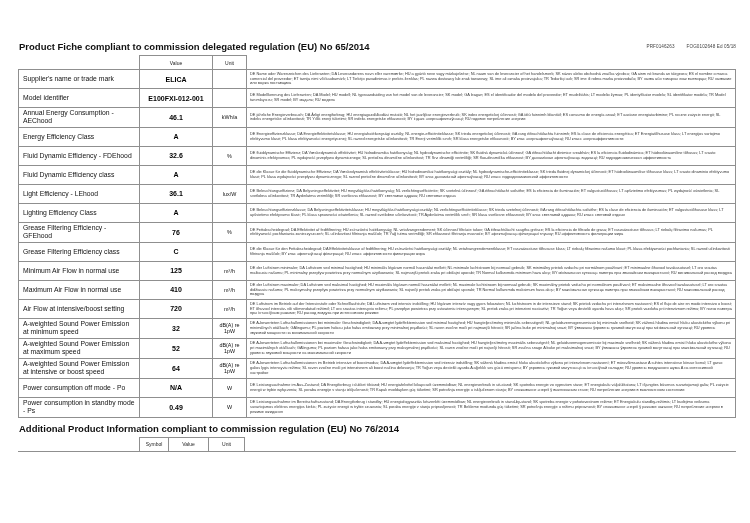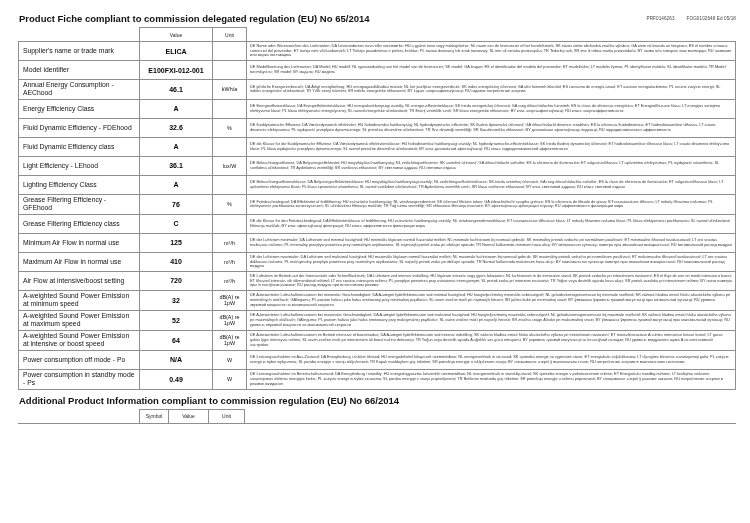--- a/index.html
+++ b/index.html
@@ -5,20 +5,21 @@
   html,body{margin:0;padding:0;background:#fff;}
   .page{
     position:relative;
     width:750px;height:424px;
     box-sizing:border-box;
     background:#fff;
     font-family:"Liberation Sans","DejaVu Sans",sans-serif;
     color:#000;
     padding:13px 15px 8px 18px;
     overflow:hidden;
+    margin-top:28px;
   }
   .docrefs{
     position:absolute;top:16px;right:14px;
     display:flex;gap:12px;
     font-size:4.6px;color:#444;letter-spacing:.1px;
   }
   .sec-title{
     font-size:9.5px;font-weight:bold;margin:0 0 3px 1px;color:#111;
   }
   .sec-title.second{margin-top:5px;}
@@ -188,21 +189,21 @@
   </tr>
         <tr>
     <td class="lbl">Power consumption in standby mode - Ps</td>
     <td class="val">0.49</td>
     <td class="unit">W</td>
     <td class="note">DE Leistungsaufnahme im Bereitschaftszustand; DA Energiforbrug i standby; HU energiafogyasztás készenléti üzemmódban; NL energieverbruik in stand-by-stand; SK spotreba energie v pohotovostnom režime; ET Energiakulu standby-režiimis; LT budėjimo veiksena suvartojamos elektros energijos kiekis; PL zużycie energii w trybie czuwania; SL poraba energije v stanju pripravljenosti; TR Bekleme modunda güç tüketimi; SR potrošnja energije u režimu pripravnosti; BY спажыванне энергіі ў рэжыме чакання; RU потребление энергии в режиме ожидания</td>
   </tr>
       </tbody>
   </table>
 
-  <div class="sec-title second">Additional Product Information compliant to commission regulation (EU) No 66/2014</div>
+  <div class="sec-title second">Additional Product Information compliant to commission regulation (EU) No 76/2014</div>
 
   <table class="t t2">
     <colgroup>
       <col style="width:121px">
         <col style="width:29px">
         <col style="width:40px">
         <col style="width:36px">
         <col style="width:491px">
     </colgroup>
     <thead>

